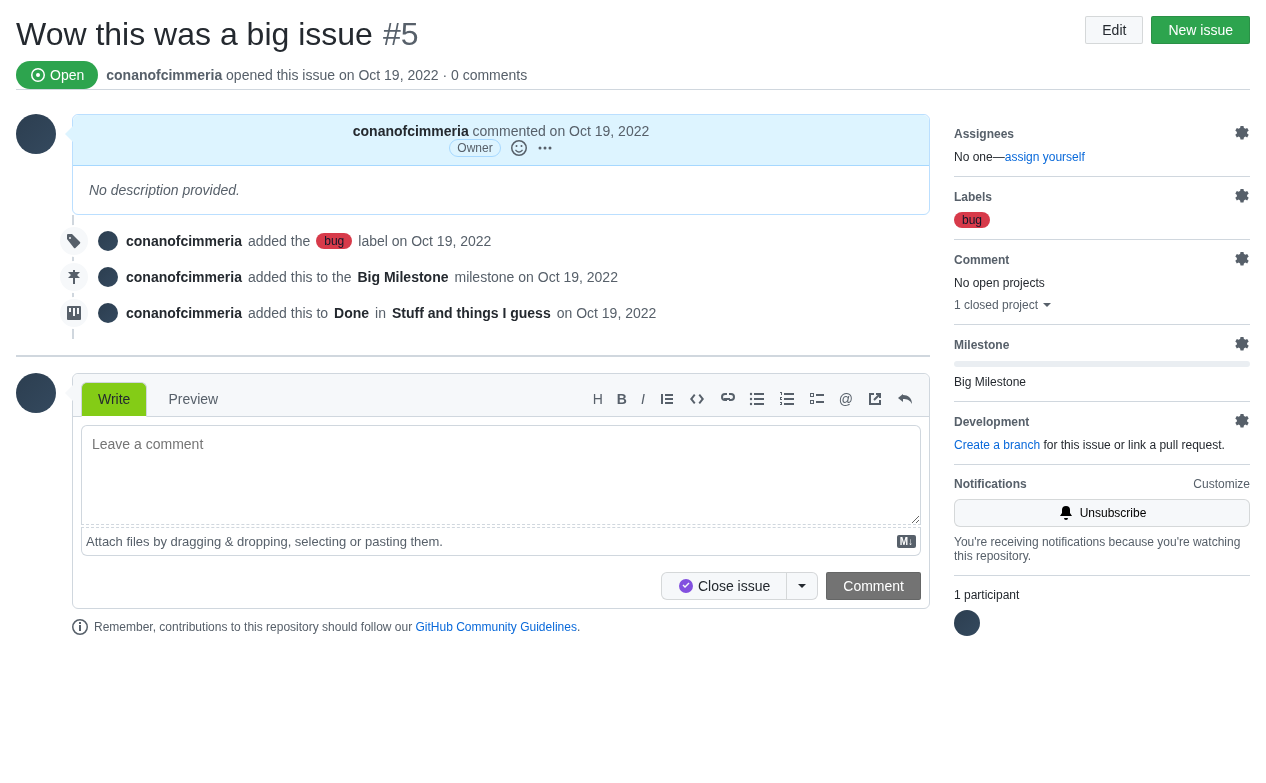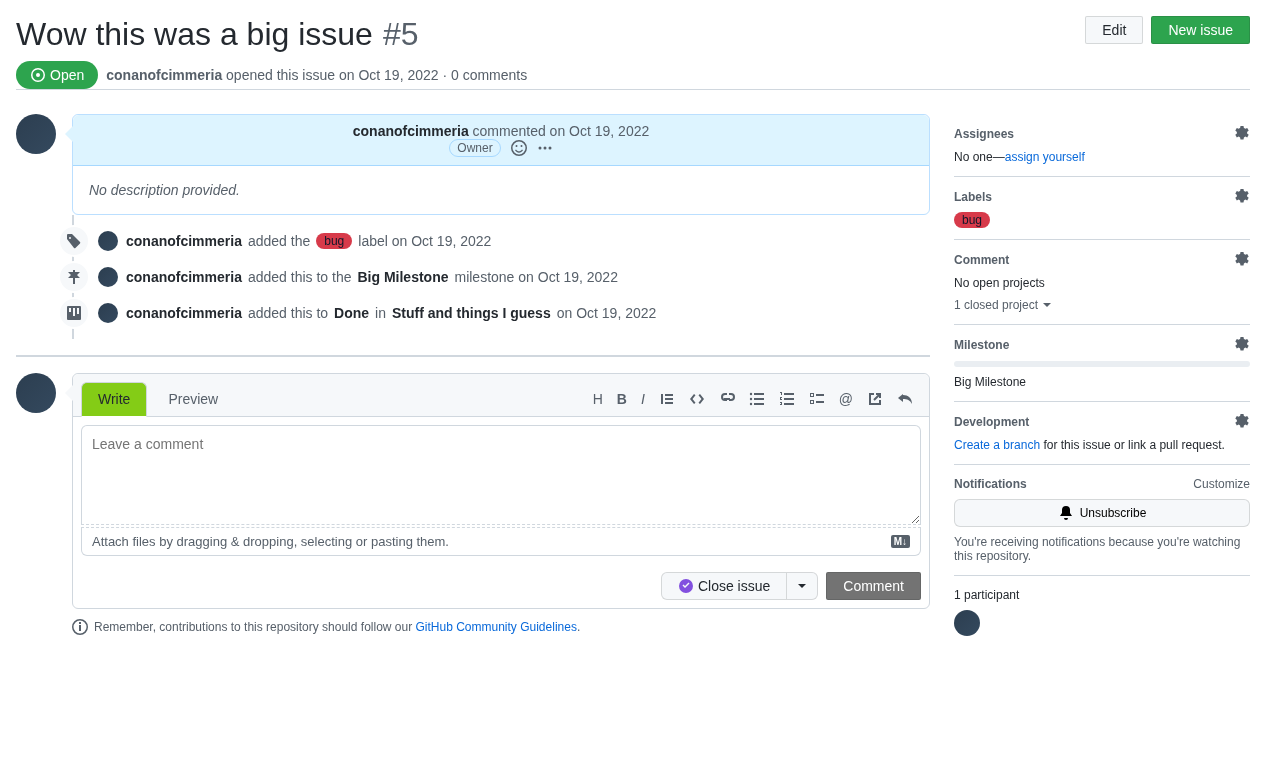--- a/index.html
+++ b/index.html
@@ -43,21 +43,21 @@
 .form-box { flex: 1; border: 1px solid #d0d7de; border-radius: 6px; position: relative; }
 .form-box::before { content:""; position:absolute; left:-8px; top:11px; width:0; height:0; border-top:8px solid transparent; border-bottom:8px solid transparent; border-right:8px solid #f6f8fa; }
 .form-tabs { background: #f6f8fa; border-bottom: 1px solid #d0d7de; padding: 8px 8px 0 8px; display: flex; align-items: center; justify-content: space-between; border-radius: 6px 6px 0 0; }
 .tab-row { display: flex; gap: 4px; }
 .tab { padding: 8px 16px; font-size: 14px; color: #57606a; cursor: pointer; border: 1px solid transparent; border-radius: 6px 6px 0 0; }
 .tab.active { background: #84cc16; border-color: #d0d7de; border-bottom-color: #fff; margin-bottom: -1px; color: #24292f; }
 .toolbar { display: flex; gap: 14px; color: #57606a; padding-right: 8px; align-items: center; }
 .toolbar span { cursor:pointer; display:inline-flex; }
 .form-body { padding: 8px; }
 textarea.comment-input { width: 100%; min-height: 100px; border: 1px solid #d0d7de; border-radius: 6px 6px 0 0; padding: 10px; font-family: inherit; font-size: 14px; resize: vertical; border-bottom: 1px dashed #d0d7de; }
-.attach-hint { color: #57606a; font-size: 13px; padding: 6px 10px; display:flex; justify-content:space-between; align-items:center; border:1px solid #d0d7de; border-top:1px dashed #d0d7de; border-radius:0 0 6px 6px; margin-top:-1px; }
+.attach-hint { color: #57606a; font-size: 13px; padding: 6px 4px; display:flex; justify-content:space-between; align-items:center; border:1px solid #d0d7de; border-top:1px dashed #d0d7de; border-radius:0 0 6px 6px; margin-top:-1px; }
 .md-badge { font-size:10px; font-weight:700; background:#57606a; color:#fff; padding:1px 3px; border-radius:2px; font-style:normal; }
 .form-actions { display: flex; justify-content: flex-end; gap: 8px; padding: 8px; }
 .btn-group { display: flex; }
 .btn-group .btn:first-child { border-radius: 6px 0 0 6px; }
 .btn-group .btn:last-child { border-left: none; border-radius: 0 6px 6px 0; padding: 5px 10px; }
 .btn-close svg { color: #8250df; }
 .btn-comment-disabled { background: #737373; color: #fff; border-color: rgba(27,31,36,0.15); cursor: default; }
 .footer-note { display:flex; align-items:center; gap:6px; color: #57606a; font-size: 12px; margin-top: 10px; margin-left: 56px; }
 .footer-note a { color: #0969da; text-decoration: none; }
 .side-section { border-bottom: 1px solid #d0d7de; padding: 12px 0; font-size: 12px; color: #57606a; }

